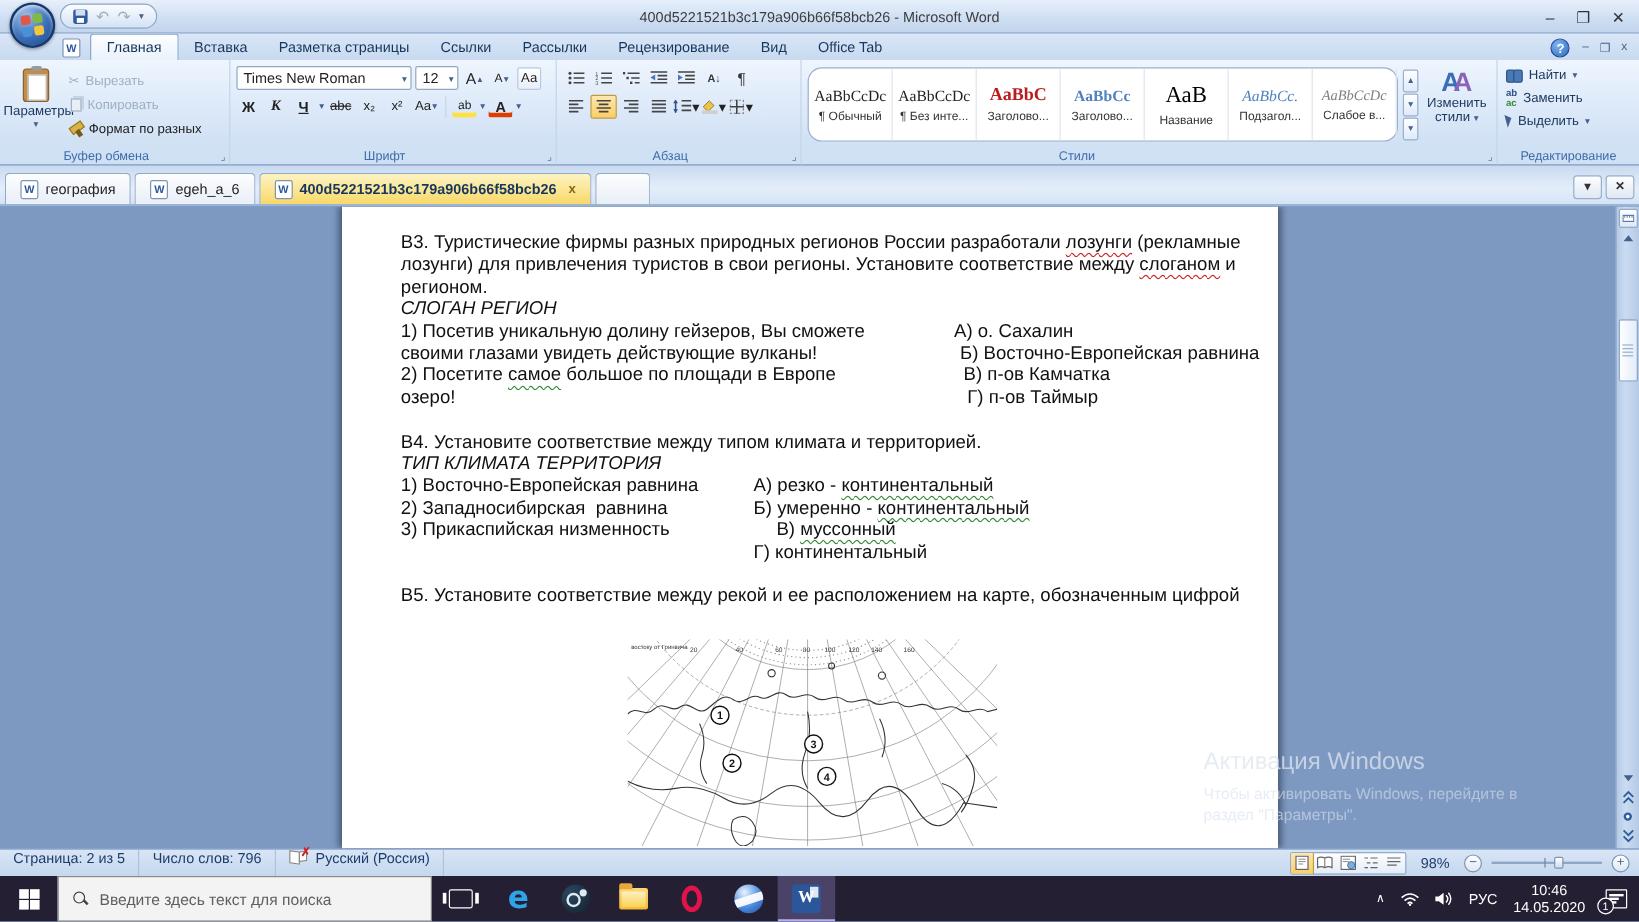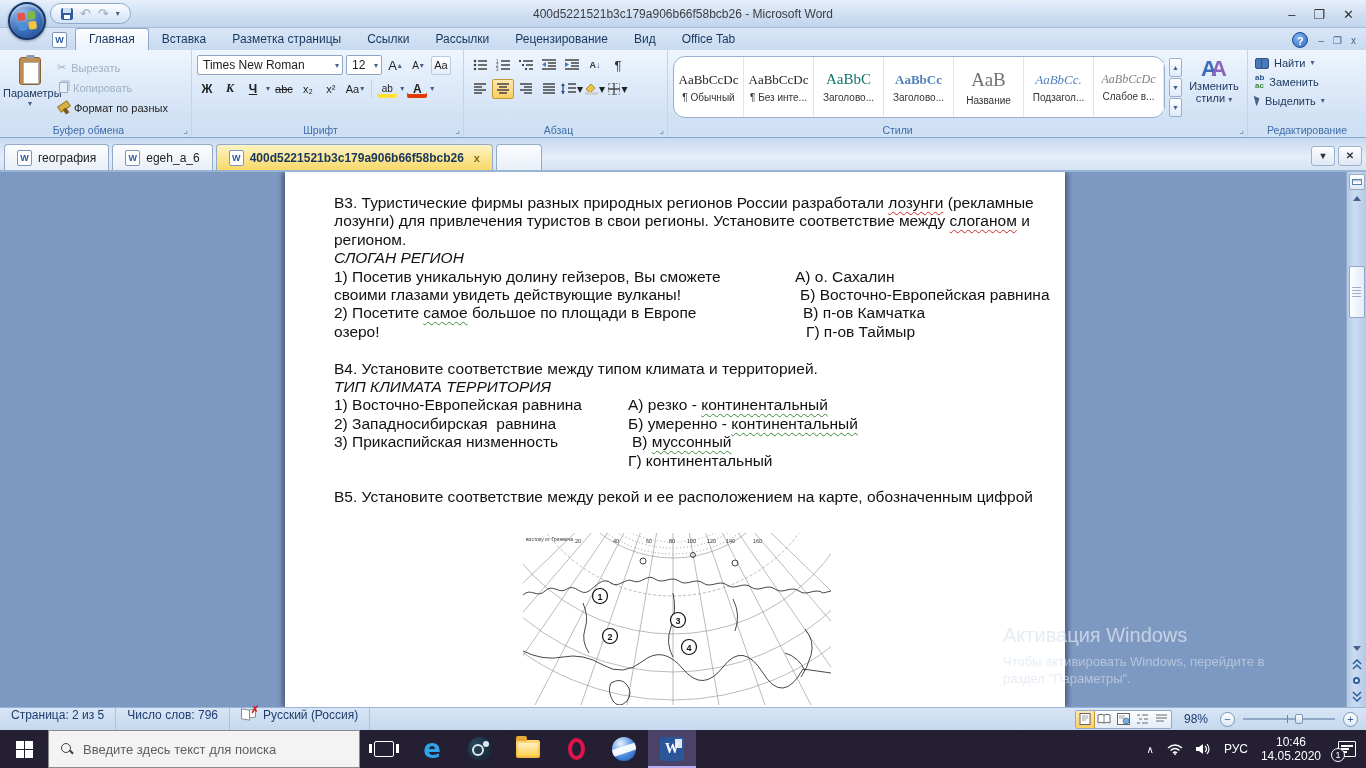--- a/index.html
+++ b/index.html
@@ -71,23 +71,23 @@
 .g-par{width:204px}
 .pbtn{width:22px;height:20px;display:flex;align-items:center;justify-content:center;border-radius:2px}
 .pbtn.active{background:linear-gradient(#fde8b0,#fbce62);border:1px solid #c29a3a}
 .pbtn svg{display:block}
 
 .g-styles{width:580px;display:flex}
 .stylecards{display:flex;background:#fff;border:1px solid #9ab0cc;border-radius:12px;margin:3px 2px;height:62px}
 .scard{width:70px;border-right:1px solid #dde6f0;display:flex;flex-direction:column;align-items:center;justify-content:center;gap:4px;overflow:hidden}
 .scard .prev{font-family:"Liberation Serif",serif;font-size:13px;white-space:nowrap;color:#222}
 .scard .lab{font-size:10px;color:#333;white-space:nowrap;overflow:hidden;text-overflow:ellipsis;max-width:66px}
-.s-h1 .prev{color:#0f766e;font-weight:normal;font-size:15px}
+.s-h1 .prev{color:#b91c1c;font-weight:bold;font-size:15px}
 .s-h2 .prev{color:#4f81bd;font-weight:bold;font-size:13px}
-.s-title .prev{font-size:19px;color:#737373}
+.s-title .prev{font-size:19px;color:#000000}
 .s-sub .prev{font-style:italic;color:#4f81bd}
 .s-weak .prev{font-style:italic;color:#808080;font-size:12px}
 .gal-scroll{display:flex;flex-direction:column;gap:1px;justify-content:center;margin:3px 2px}
 .gal-scroll span{width:13px;height:19px;background:linear-gradient(#fdfeff,#dfeafa);border:1px solid #9ab0cc;border-radius:2px;
  font-size:7px;color:#44618c;text-align:center;line-height:18px}
 .chstyles{width:74px;text-align:center;font-size:11px;color:#1f3a60;padding-top:5px}
 .chstyles .aa{font-family:"Liberation Serif",serif;font-size:22px;font-weight:bold;line-height:22px}
 .chstyles .aa .a1{color:#3a6db8}.chstyles .aa .a2{color:#8a64b8;margin-left:-6px}
 
 .g-edit{width:118px;border-right:none}
@@ -505,21 +505,21 @@
         <div class="dline ital"><span><span>СЛОГАН РЕГИОН</span></span></div>
         <div class="dline"><span><span>1) Посетив уникальную долину гейзеров, Вы сможете</span></span><span class="abs" style="left: 461px;"><span>А) о. Сахалин</span></span></div>
         <div class="dline"><span><span>своими глазами увидеть действующие вулканы!</span></span><span class="abs" style="left: 466px;"><span>Б) Восточно-Европейская равнина</span></span></div>
         <div class="dline"><span><span>2) Посетите </span><span class="u-g">самое</span><span> большое по площади в Европе</span></span><span class="abs" style="left: 469px;"><span>В) п-ов Камчатка</span></span></div>
         <div class="dline"><span><span>озеро!</span></span><span class="abs" style="left: 472px;"><span>Г) п-ов Таймыр</span></span></div>
         <div class="dline"><span><span></span></span></div>
         <div class="dline"><span><span>В4. Установите соответствие между типом климата и территорией.</span></span></div>
         <div class="dline ital"><span><span>ТИП КЛИМАТА ТЕРРИТОРИЯ</span></span></div>
         <div class="dline"><span><span>1) Восточно-Европейская равнина</span></span><span class="abs" style="left: 294px;"><span>А) резко - </span><span class="u-g">континентальный</span></span></div>
         <div class="dline"><span><span>2) Западносибирская  равнина</span></span><span class="abs" style="left: 294px;"><span>Б) умеренно - </span><span class="u-g">континентальный</span></span></div>
-        <div class="dline"><span><span>3) Прикаспийская низменность</span></span><span class="abs" style="left: 298px; text-align: right;"><span>В) </span><span class="u-g">муссонный</span></span></div>
+        <div class="dline"><span><span>3) Прикаспийская низменность</span></span><span class="abs" style="left: 313px; text-align: right;"><span>В) </span><span class="u-g">муссонный</span></span></div>
         <div class="dline"><span class="abs" style="left: 294px;"><span>Г) континентальный</span></span></div>
         <div class="dline"><span><span></span></span></div>
         <div class="dline"><span><span>В5. Установите соответствие между рекой и ее расположением на карте, обозначенным цифрой</span></span></div>
       </div>
 
     <div class="mapwrap">
       <svg width="308" height="172" viewBox="0 0 308 172">
         <g id="map-grat">
             <line x1="150" y1="-95" x2="-126" y2="172" stroke="#777" stroke-width="0.5"></line>
             <line x1="150" y1="-95" x2="-80" y2="172" stroke="#777" stroke-width="0.5"></line>

